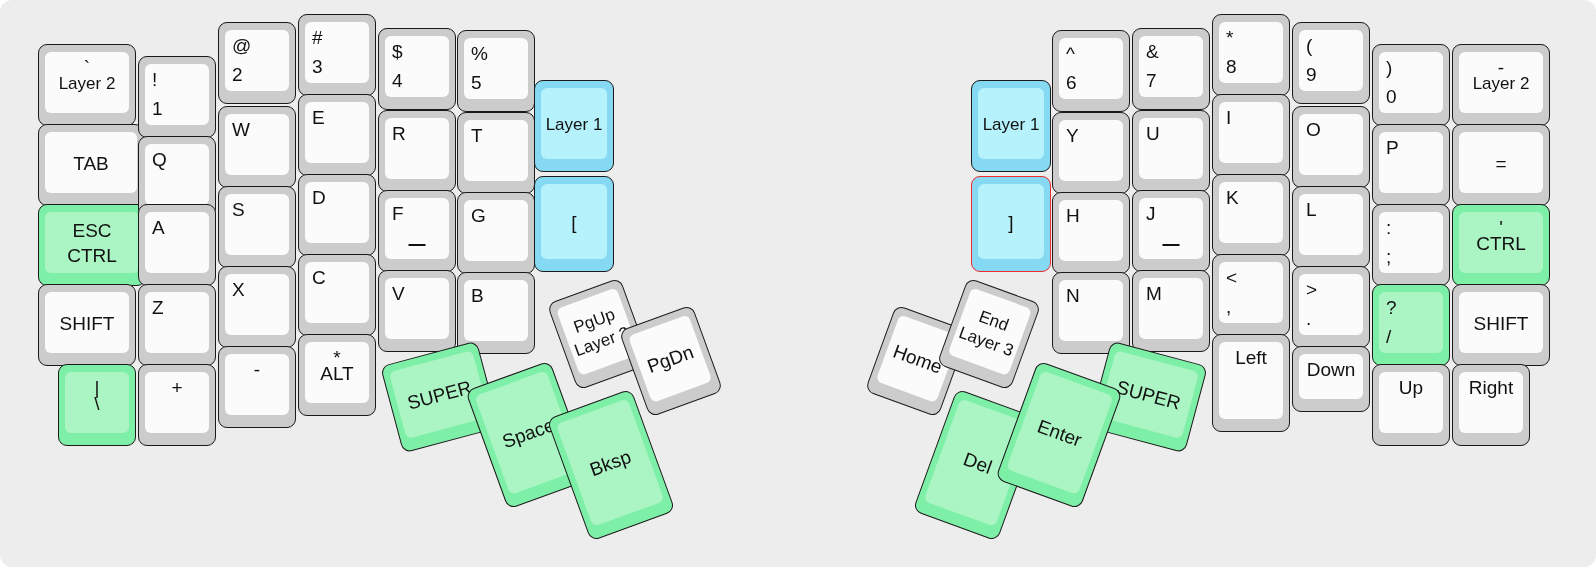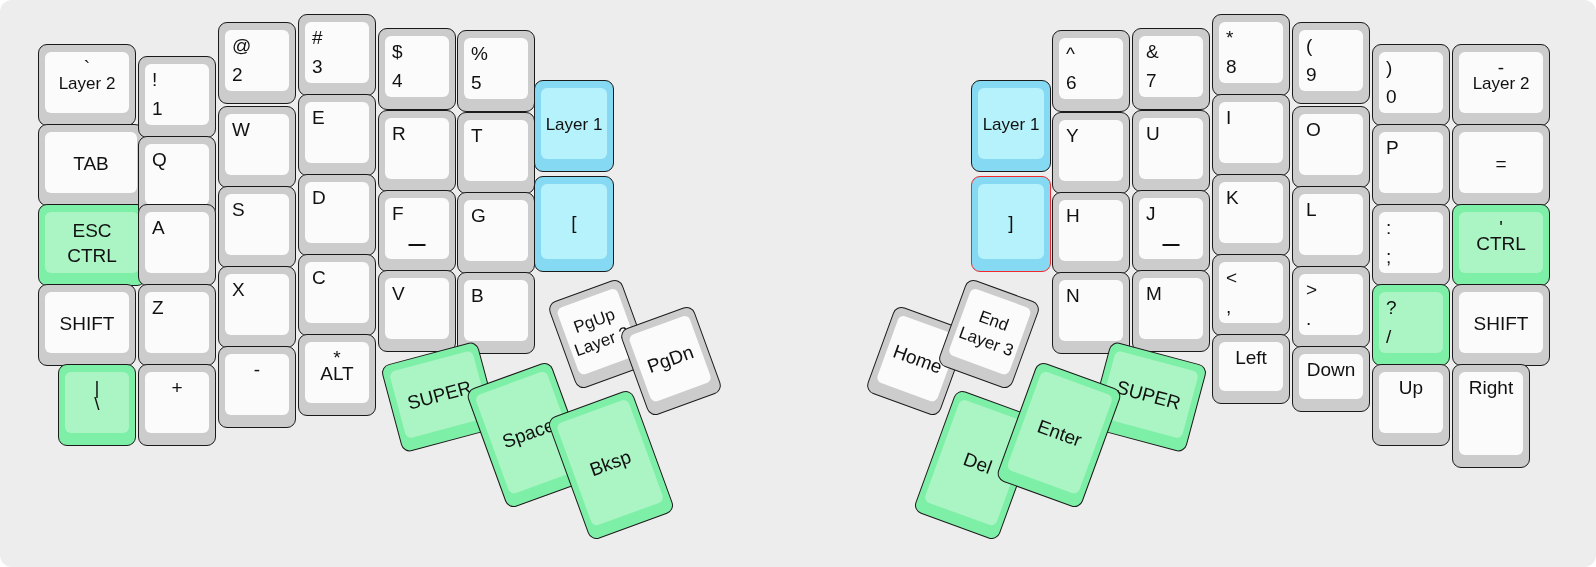--- a/index.html
+++ b/index.html
@@ -333,21 +333,21 @@
         <div class="cap">
           <span class="lg tl">K</span>
         </div>
       </div>
       <div class="key" style="left: 1212px; top: 254px; width: 78px; height: 82px;">
         <div class="cap">
           <span class="lg tl">&lt;</span>
           <span class="lg bl">,</span>
         </div>
       </div>
-      <div class="key" style="left: 1212px; top: 334px; width: 78px; height: 70px;">
+      <div class="key" style="left: 1212px; top: 334px; width: 78px; height: 98px;">
         <div class="cap">
           <span class="lg tc">Left</span>
         </div>
       </div>
       <div class="key" style="left: 1292px; top: 22px; width: 78px; height: 82px;">
         <div class="cap">
           <span class="lg tl">(</span>
           <span class="lg bl">9</span>
         </div>
       </div>
@@ -415,21 +415,21 @@
         <div class="cap">
           <span class="lg tc">'</span>
           <span class="lg ctr">CTRL</span>
         </div>
       </div>
       <div class="key" style="left: 1452px; top: 284px; width: 98px; height: 82px;">
         <div class="cap">
           <span class="lg ctr">SHIFT</span>
         </div>
       </div>
-      <div class="key" style="left: 1452px; top: 364px; width: 78px; height: 104px;">
+      <div class="key" style="left: 1452px; top: 364px; width: 78px; height: 82px;">
         <div class="cap">
           <span class="lg tc">Right</span>
         </div>
       </div>
     </div>
   <div id="right-thumb">
       <div class="key" style="left: 878px; top: 315px; width: 78px; height: 92px; transform: rotate(20deg);">
         <div class="cap">
           <span class="lg ctr">Home</span>
         </div>

